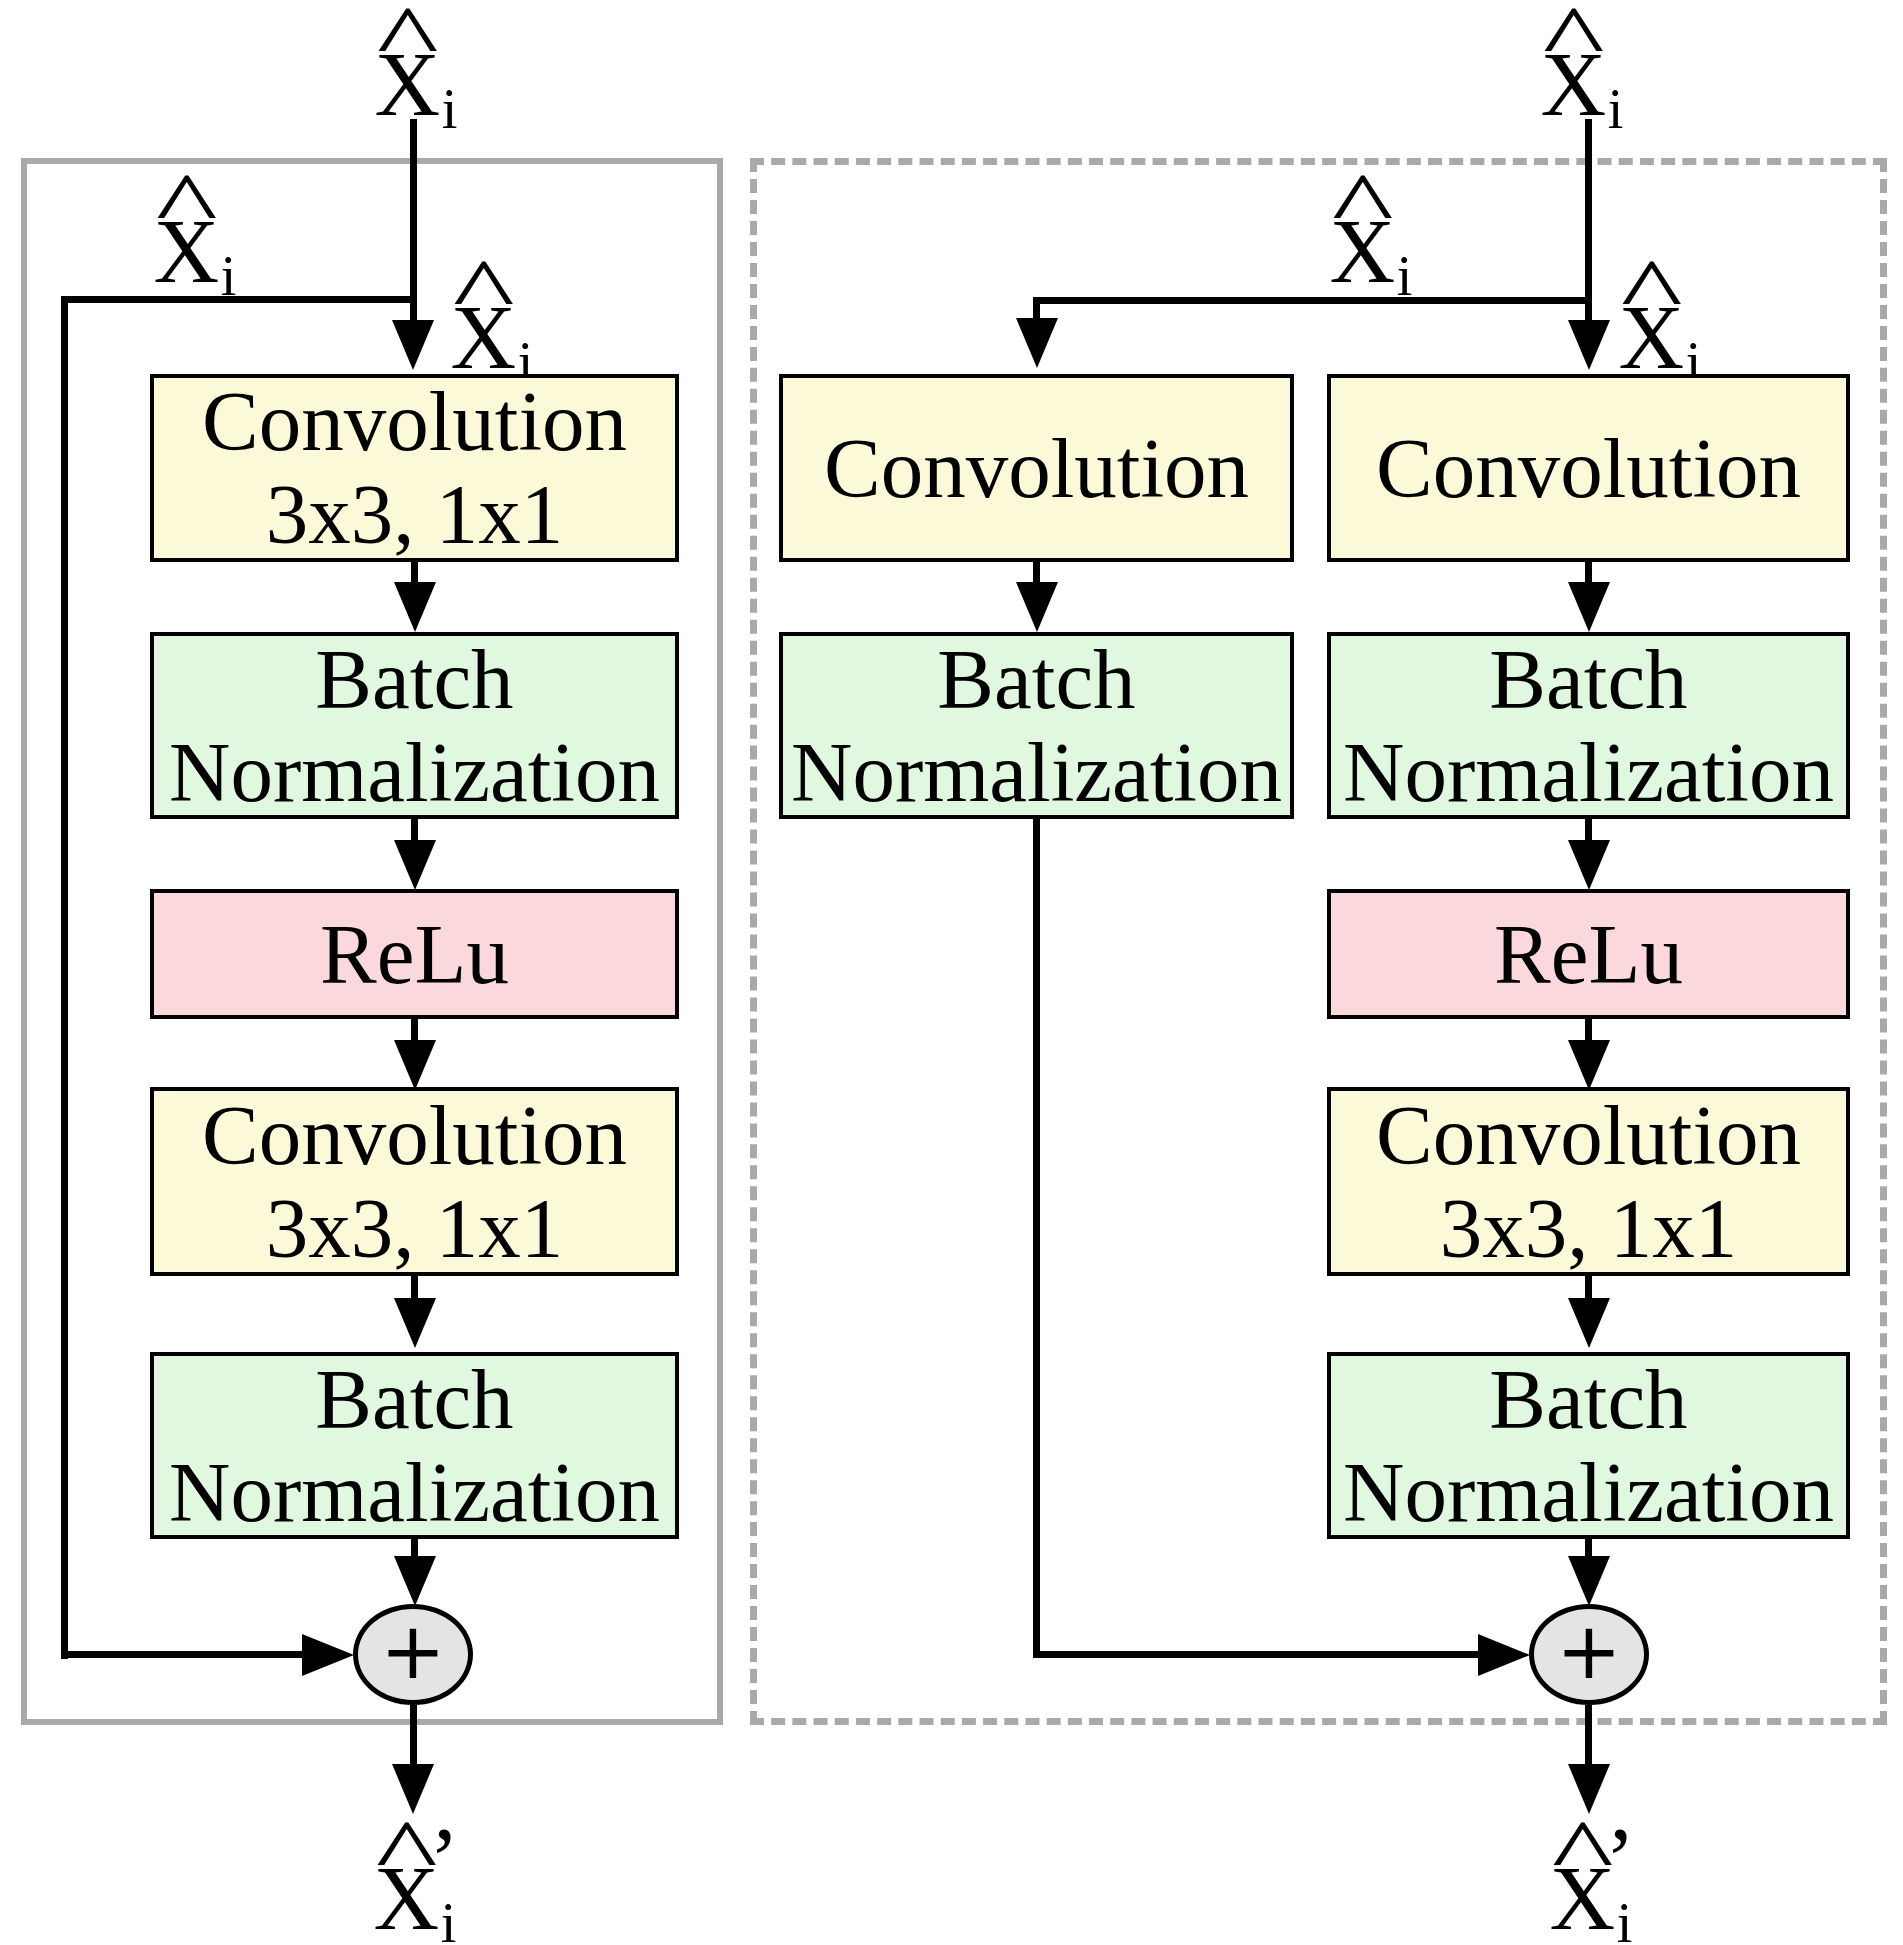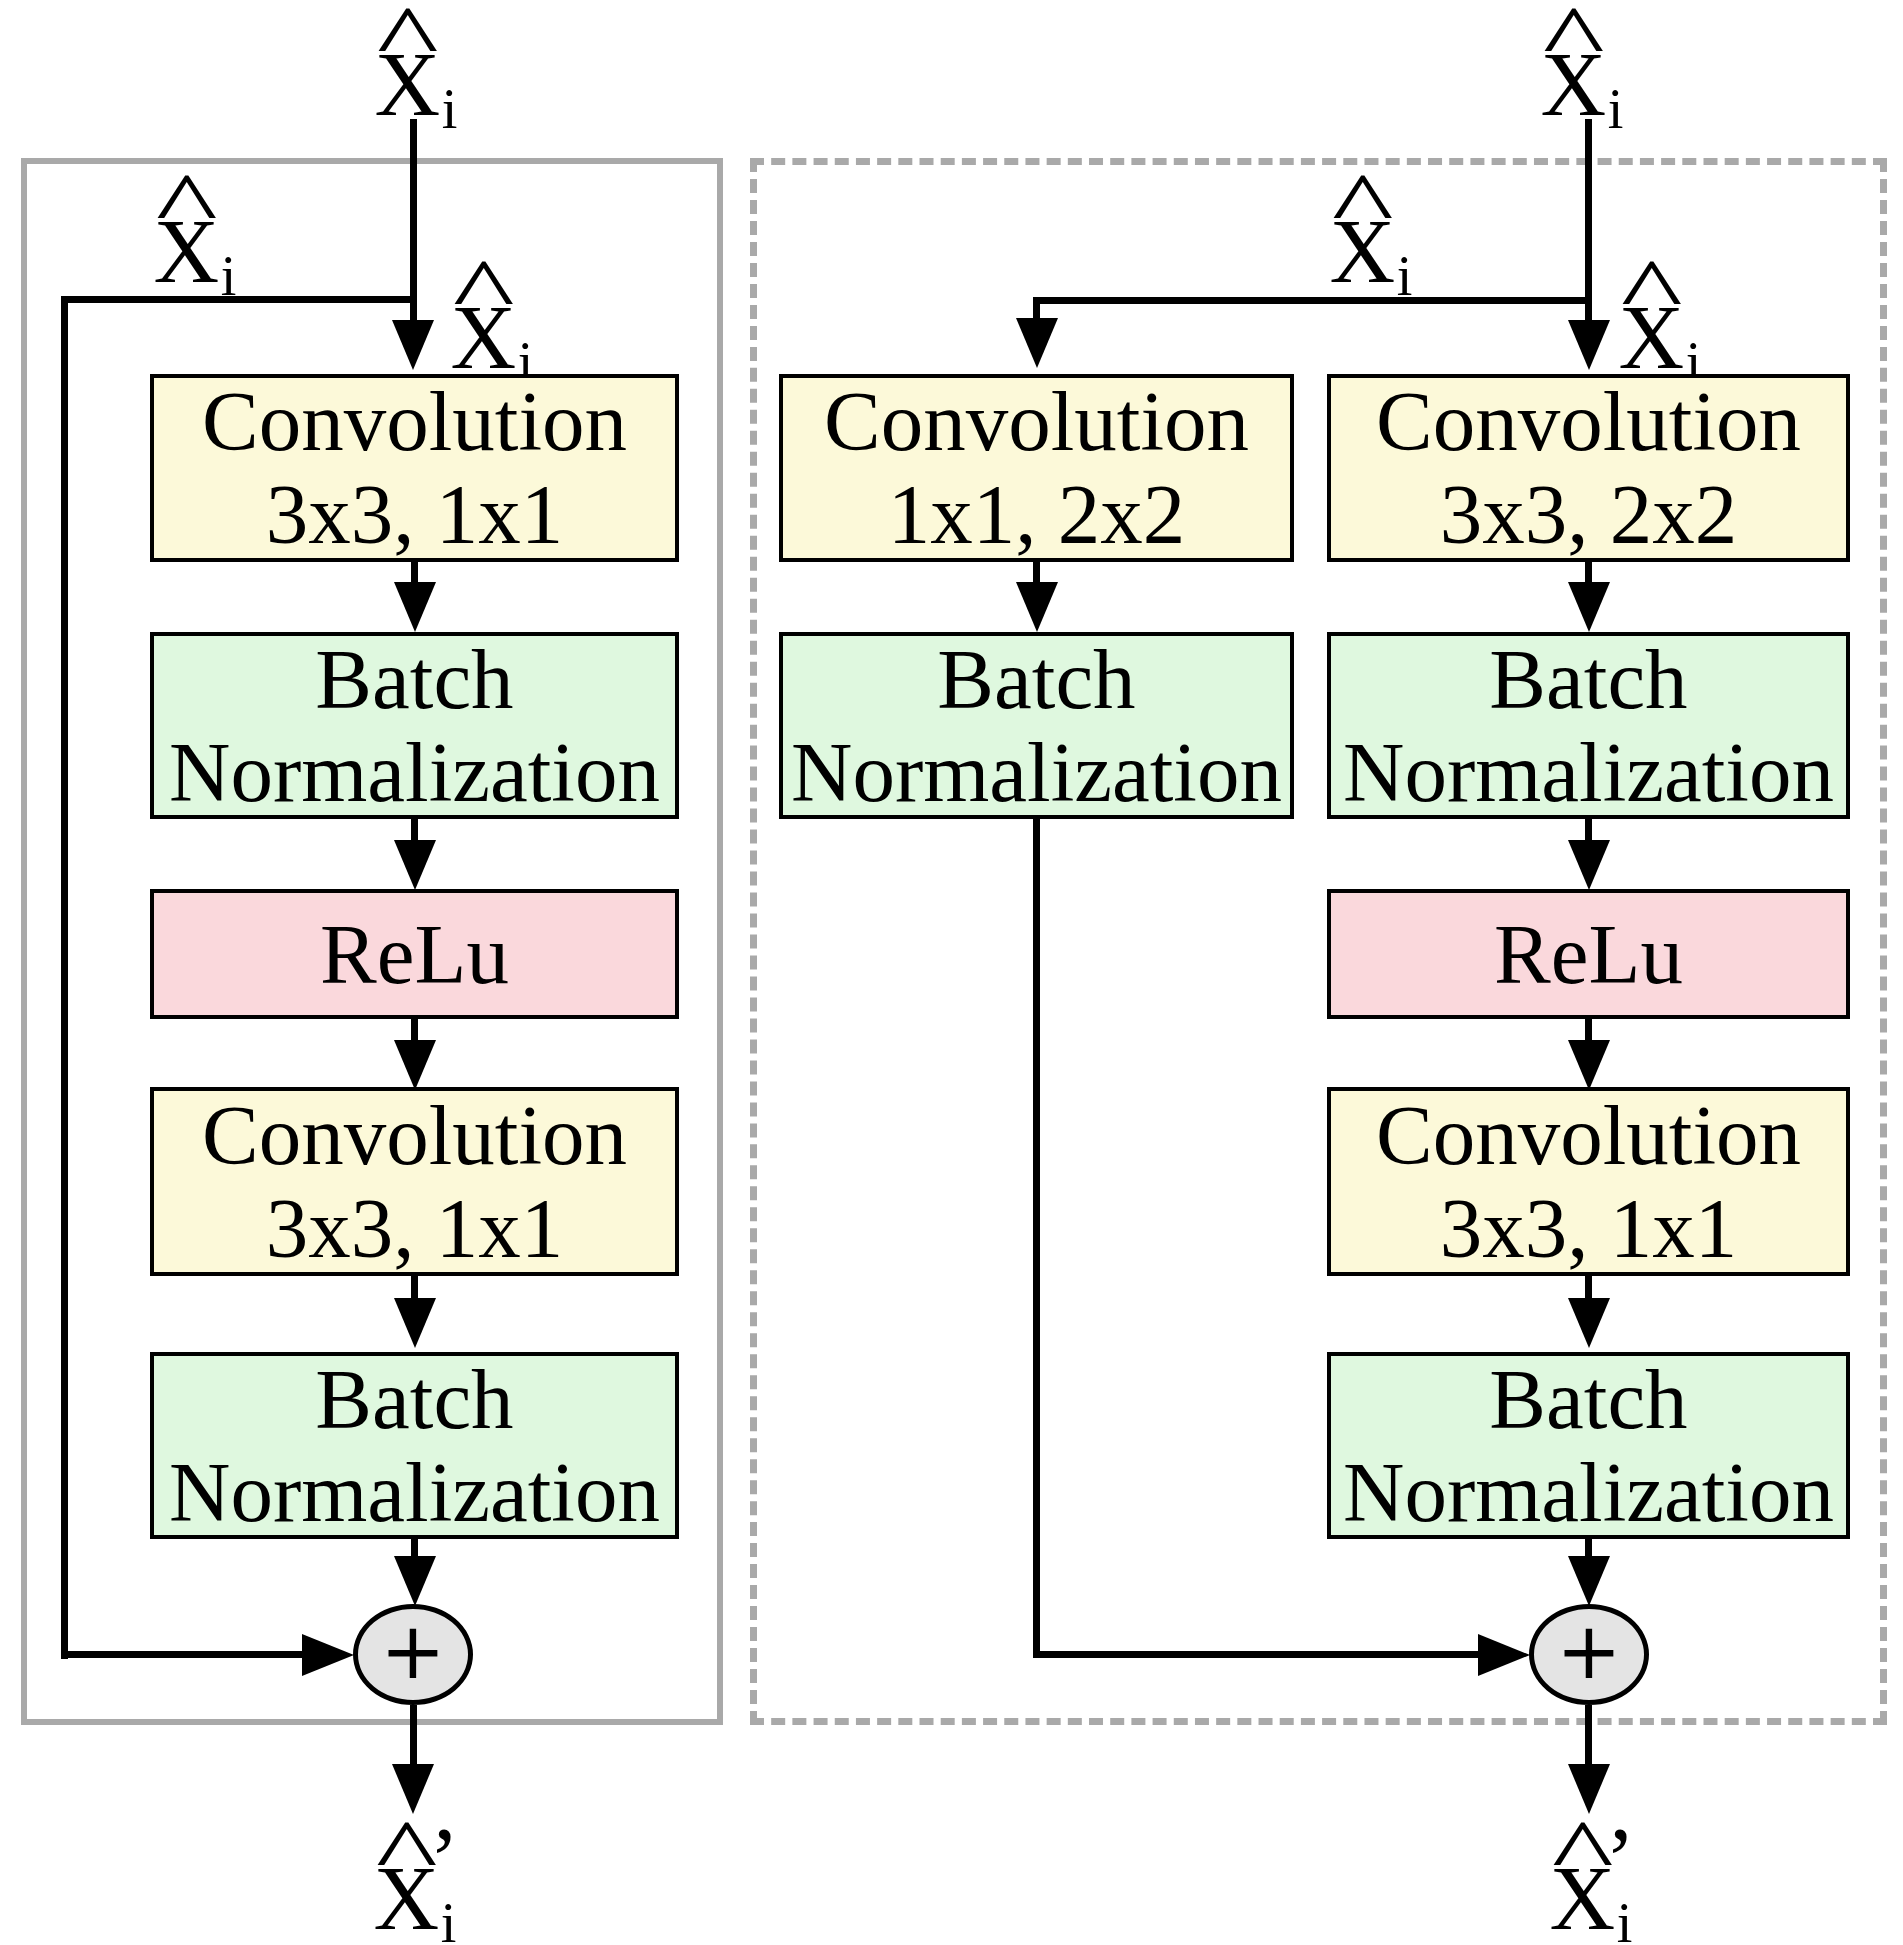--- a/index.html
+++ b/index.html
@@ -170,37 +170,35 @@
   <div class="xlabel" style="left:1660px; top:258px;">
     <span class="xcol">
       <span class="hat">^</span>
       <span class="xbase">X</span>
     </span>
     <span class="xsub">i</span>
   </div>
 
   <div class="layer-box conv" style="left:779px; top:374px; width:515px; height:188px;">
     <span>Convolution</span>
-    <span>1x1, 2x2</span>
   </div>
   <div class="vline" style="left:1033px; top:561px; width:7.3px; height:23.4px;"></div>
   <div class="arr-down" style="left:1016px; top:582px;"></div>
 
   <div class="layer-box bn" style="left:779px; top:632px; width:515px; height:187px;">
     <span>Batch</span>
     <span>Normalization</span>
   </div>
 
   <div class="vline" style="left:1033px; top:819px; width:7.3px; height:839px;"></div>
   <div class="hline" style="left:1033px; top:1651px; width:445px; height:7.3px;"></div>
   <div class="arr-right" style="left:1478px; top:1634px;"></div>
 
   <div class="layer-box conv" style="left:1327px; top:374px; width:523px; height:188px;">
     <span>Convolution</span>
-    <span>3x3, 2x2</span>
   </div>
   <div class="vline" style="left:1585px; top:561px; width:7.3px; height:23.4px;"></div>
   <div class="arr-down" style="left:1568px; top:582px;"></div>
 
   <div class="layer-box bn" style="left:1327px; top:632px; width:523px; height:187px;">
     <span>Batch</span>
     <span>Normalization</span>
   </div>
   <div class="vline" style="left:1585px; top:819px; width:7.3px; height:23.4px;"></div>
   <div class="arr-down" style="left:1568px; top:840px;"></div>

